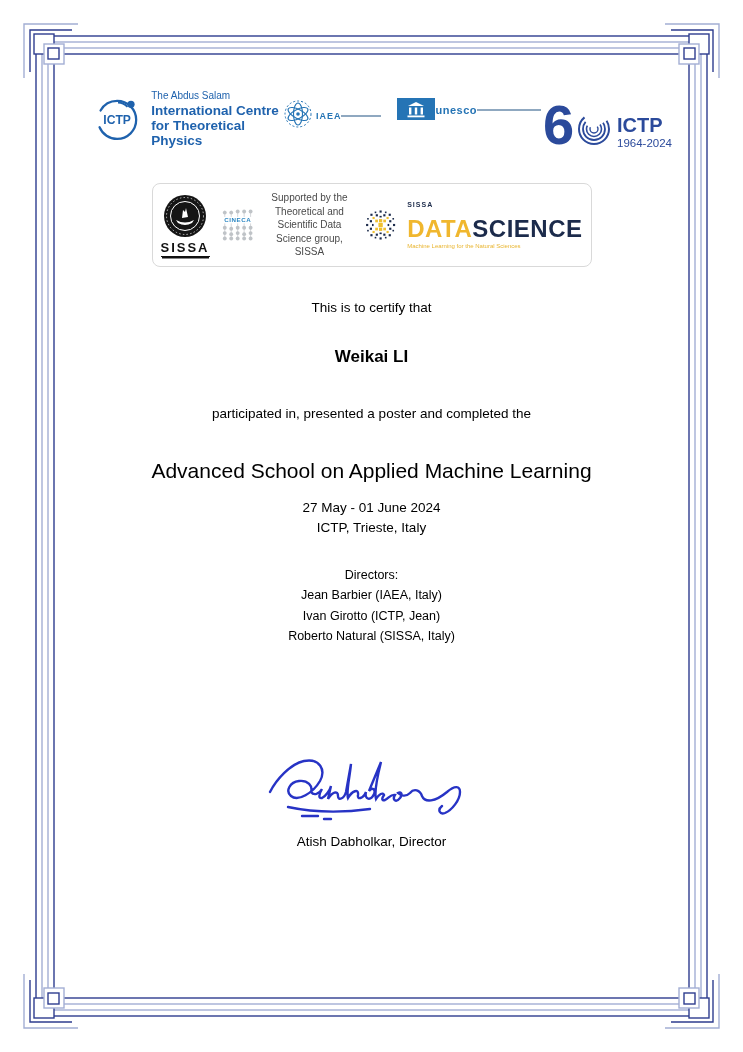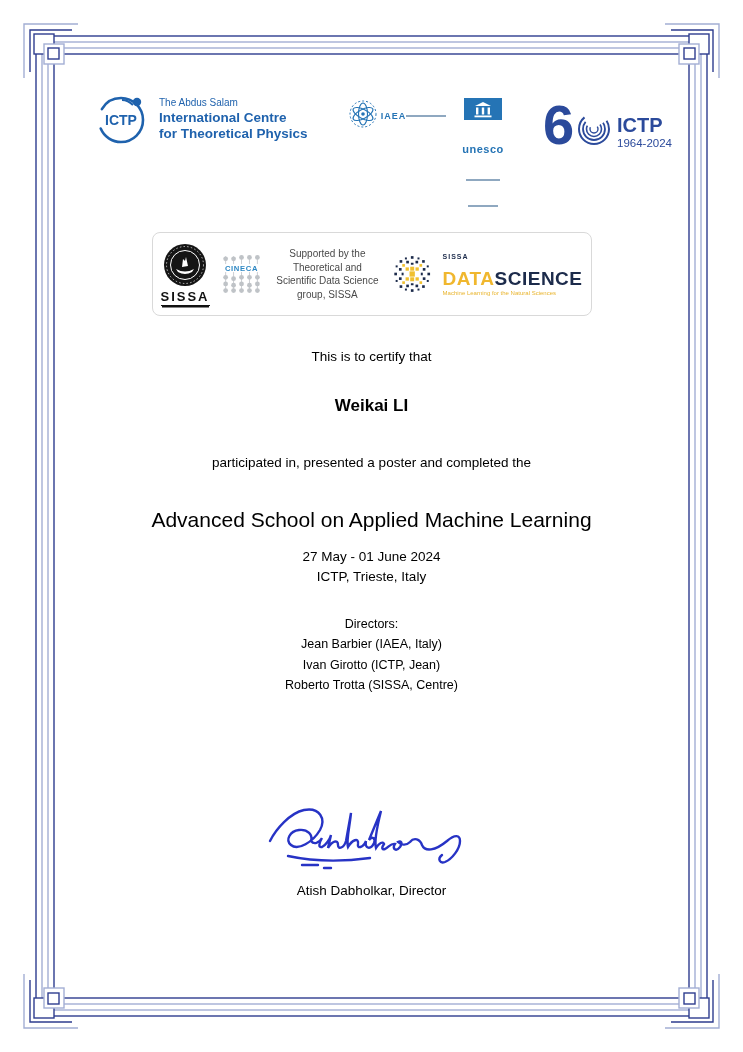--- a/index.html
+++ b/index.html
@@ -13,35 +13,35 @@
   .header-row{width:100%;box-sizing:border-box;display:flex;align-items:flex-start;
               justify-content:space-between;padding:34px 14px 0 36px;}
   .ictp-lockup{display:flex;align-items:center;gap:9px;}
   .ictp-text{text-align:left;color:#1f62ad;line-height:1.12;}
   .ictp-text .tiny{font-size:10px;margin-bottom:2px;}
   .ictp-text .big{font-size:13.5px;font-weight:bold;}
   .un-logos{display:flex;align-items:flex-start;gap:16px;margin-top:8px;}
   .iaea{display:flex;align-items:center;}
   .iaea-label{font-size:9px;font-weight:bold;color:#2574b5;letter-spacing:1px;margin-top:1px;}
   .microbar{height:2px;background:#8fa8c0;margin-top:2px;}
-  .unesco{display:flex;flex-direction:column;align-items:center;gap:22px;}
+  .unesco{display:flex;flex-direction:row;align-items:center;}
   .unesco-label{font-size:11px;font-weight:bold;color:#2574b5;letter-spacing:.5px;margin-top:1px;}
   .anniv{margin-top:6px;}
 
   
   .sponsor-box{margin-top:25px;width:440px;height:84px;box-sizing:border-box;border:1px solid #d9d9d9;
                border-radius:8px;background:#fff;display:flex;align-items:center;justify-content:center;
                gap:11px;padding:0 8px;}
   .sissa-wrap{display:flex;flex-direction:column;align-items:center;}
   .sissa-label{font-size:13px;font-weight:bold;letter-spacing:2px;color:#111;margin-top:1px;
                border-bottom:1px solid #111;box-shadow:0 2.5px 0 -1px #111;padding-bottom:1px;}
   .supported{font-size:10px;color:#4a4a4a;line-height:1.35;}
   .ds-word{text-align:left;line-height:1;}
   .ds-org{font-size:7px;font-weight:bold;color:#1c2b4b;letter-spacing:1px;}
-  .ds-main{font-size:19px;font-weight:bold;letter-spacing:.5px;margin-top:9px;text-align:center;}
+  .ds-main{font-size:24px;font-weight:bold;letter-spacing:.5px;margin-top:9px;text-align:center;}
   .ds-main .y{color:#f0b72e;}
   .ds-main .n{color:#1c2b4b;}
   .ds-tag{font-size:6px;color:#e9b52f;margin-top:2px;}
 
   
   .certify{margin-top:33px;font-size:13.5px;}
   .recipient{margin-top:32px;font-size:17px;font-weight:bold;}
   .action{margin-top:39px;font-size:13.5px;}
   .course-title{margin-top:38px;font-size:21px;}
   .dates{margin-top:15px;font-size:13.5px;line-height:1.45;}
@@ -247,21 +247,21 @@
 
     <div class="dates">
       <div>27 May - 01 June 2024</div>
       <div>ICTP, Trieste, Italy</div>
     </div>
 
     <div class="directors">
       <div>Directors:</div>
       <div>Jean Barbier (IAEA, Italy)</div>
       <div>Ivan Girotto (ICTP, Jean)</div>
-      <div>Roberto Trotta (SISSA, Centre)</div>
+      <div>Roberto Natural (SISSA, Italy)</div>
     </div>
 
 
     <div class="signature-block">
       <svg width="216" height="74" viewBox="0 0 216 74">
         <g fill="none" stroke="#2733c5" stroke-width="2.4" stroke-linecap="round">
           <path d="M6,42 C12,30 26,14 40,11 C56,8 62,20 56,31 C49,43 34,52 27,46 C21,41 26,32 35,31 C44,30 49,36 47,42
                    C50,46 55,44 58,39 C55,44 54,49 58,48 C62,46 66,40 67,36 L64,49
                    C68,42 74,40 74,46 C74,51 80,49 82,42 L87,14 C86,26 82,42 84,48 C88,41 95,38 94,45 C93,50 99,49 102,42
                    C100,50 107,51 110,44 C112,39 108,37 105,41

